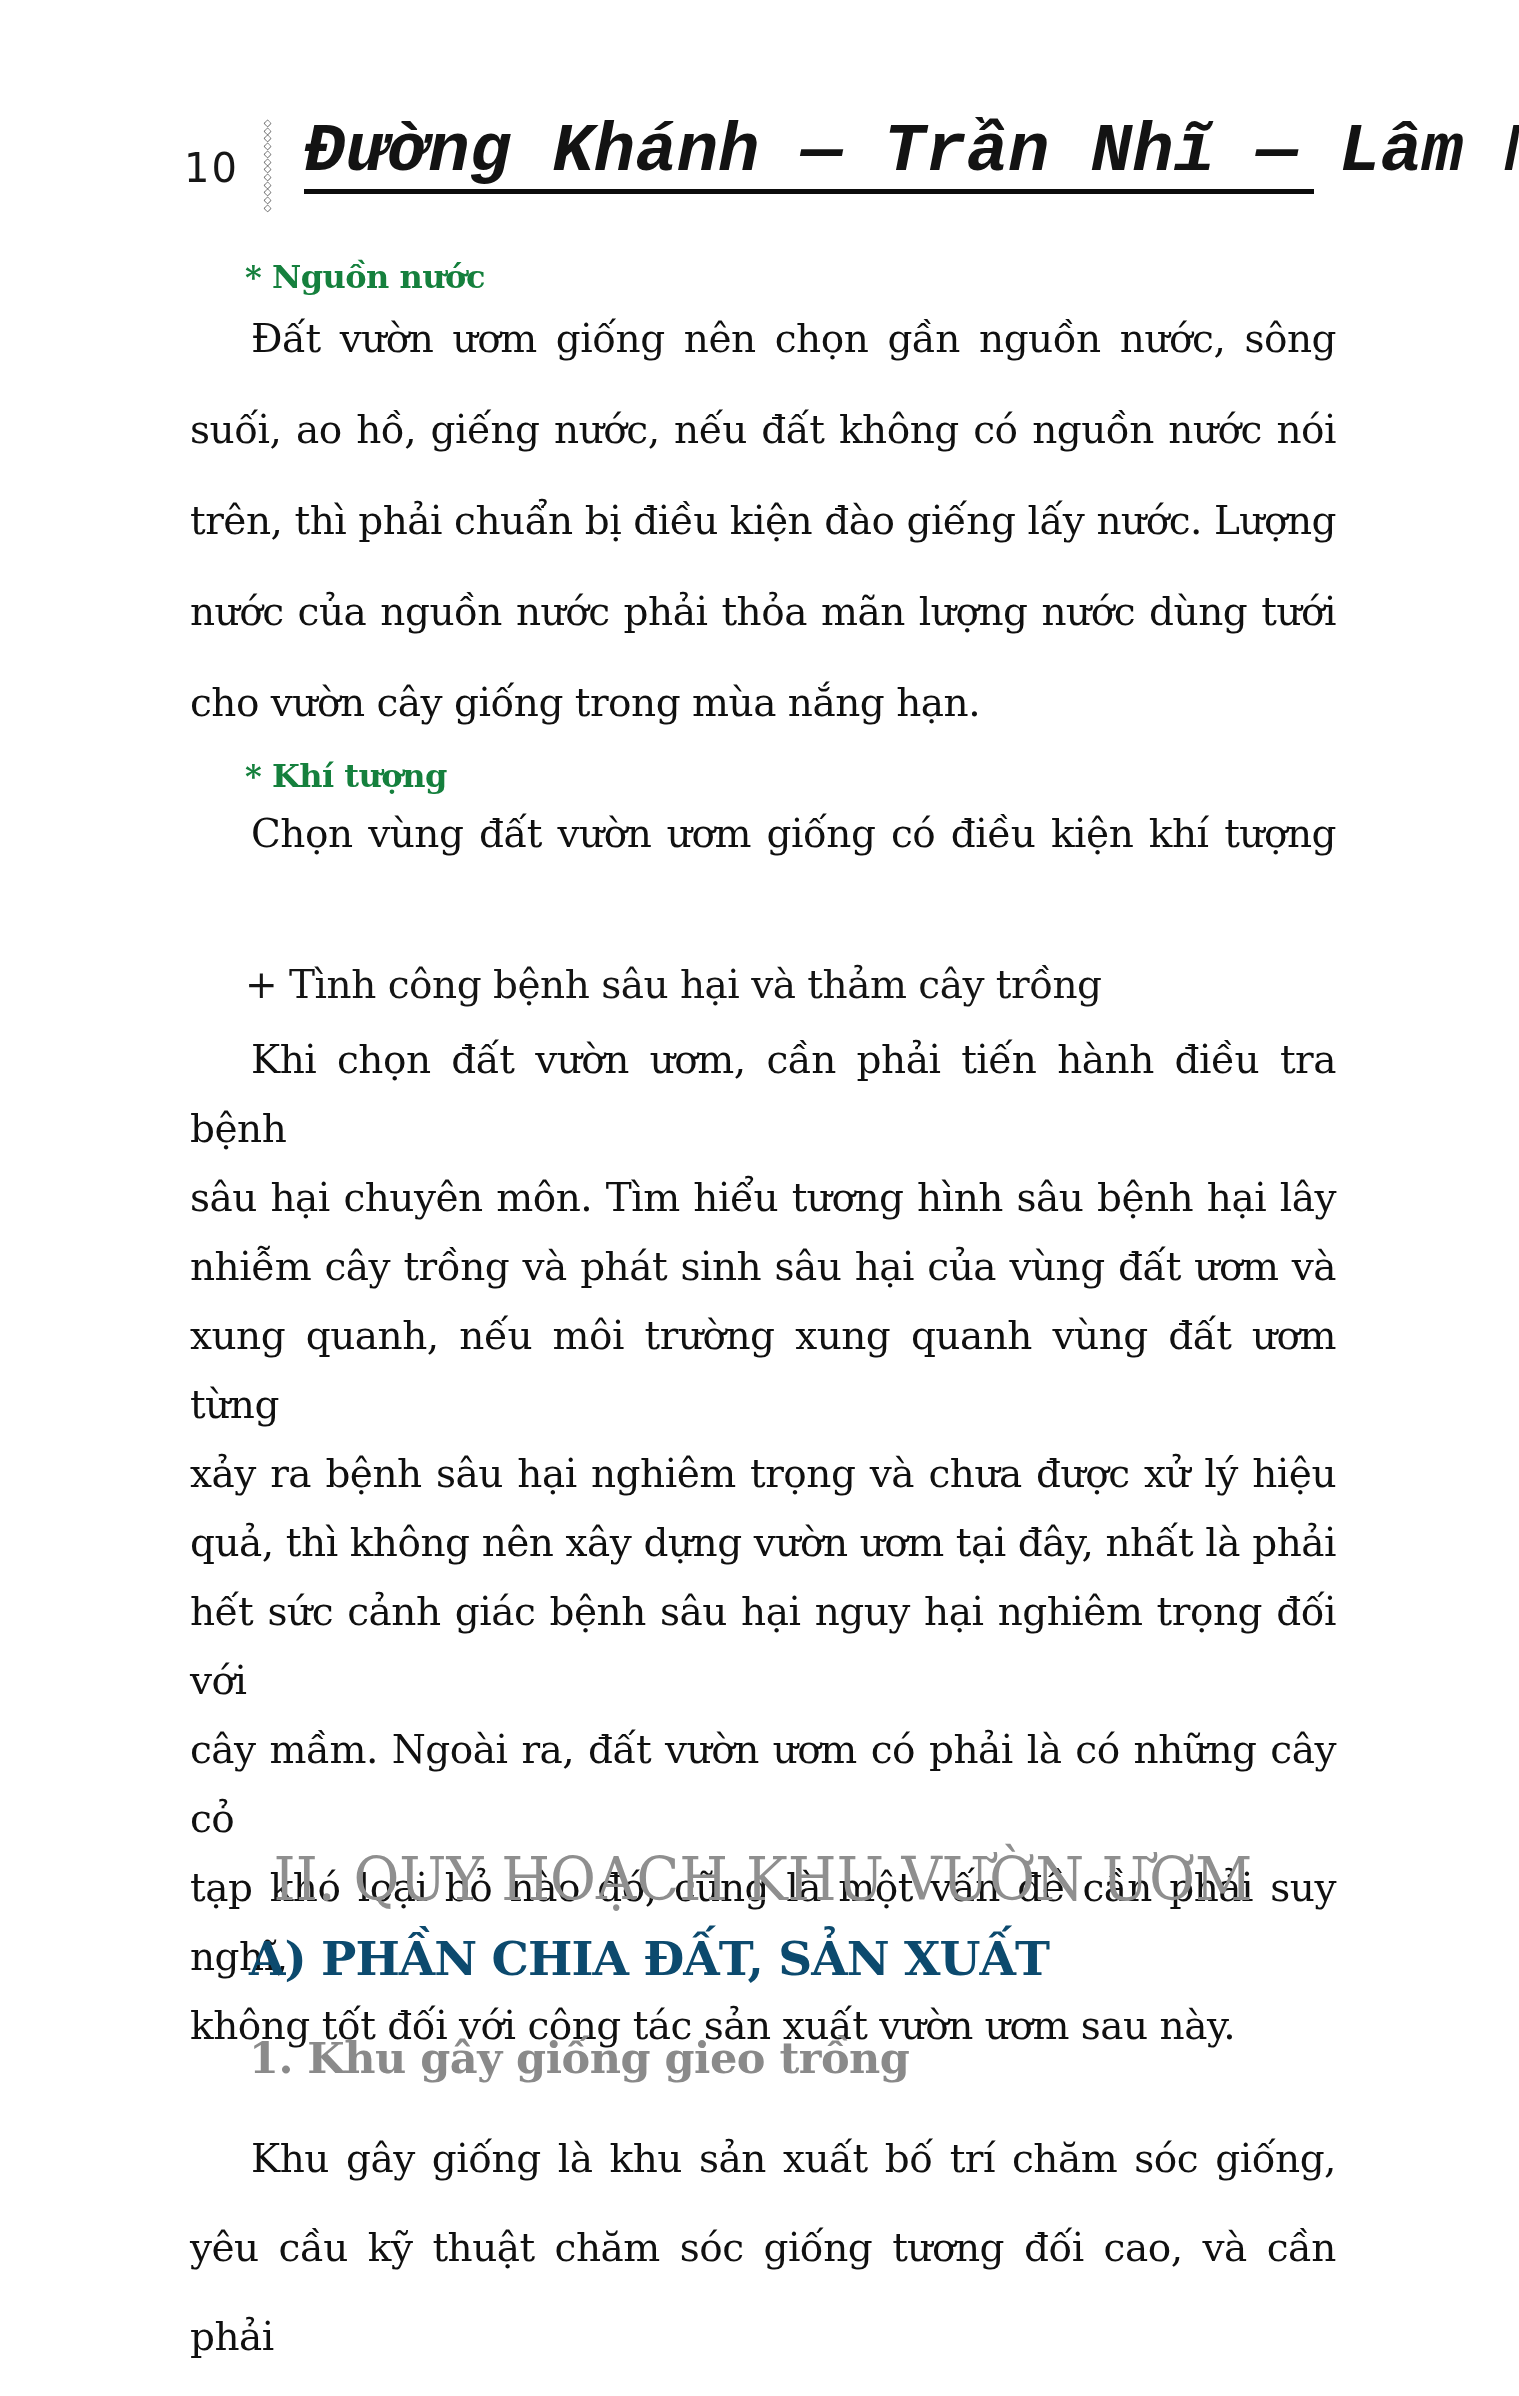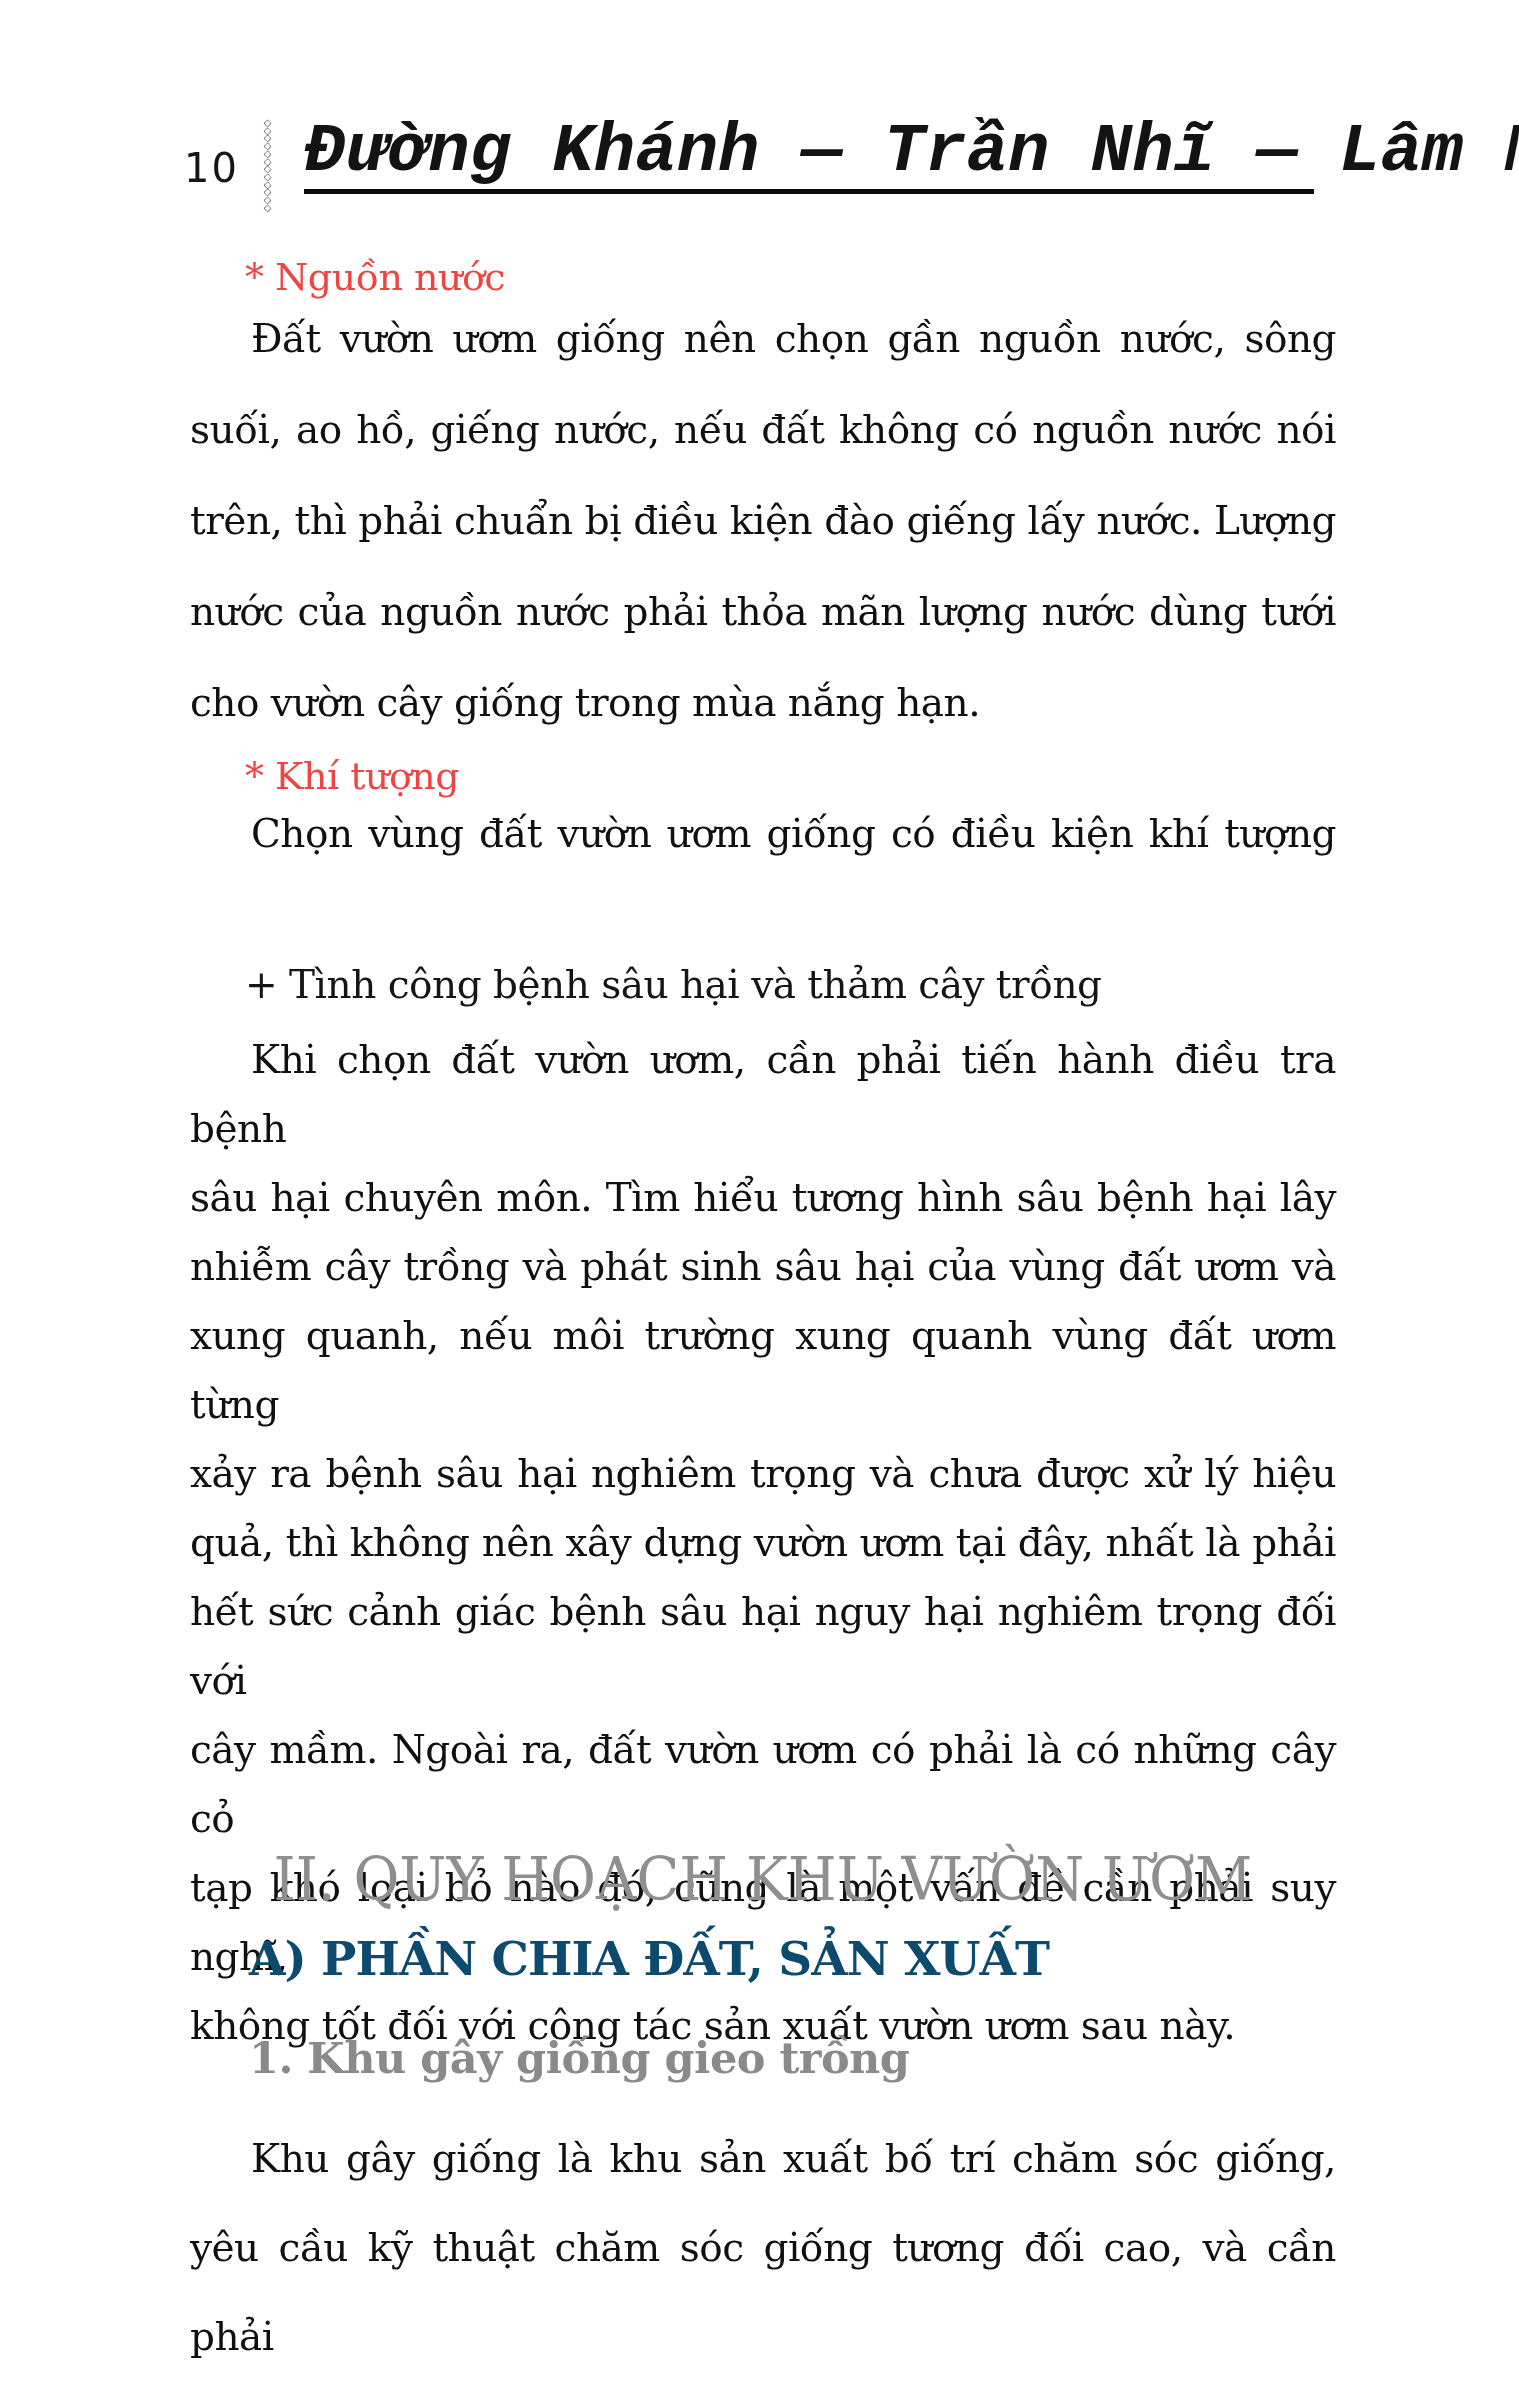--- a/index.html
+++ b/index.html
@@ -39,22 +39,22 @@
 
   .line{
     font-size:39px;line-height:inherit;letter-spacing:-0.5px;
     text-align:justify;text-align-last:justify;white-space:normal;
   }
   .line.first{text-indent:61px;}
   .line.last{text-align-last:left;}
   .line.tight{letter-spacing:-2.6px;word-spacing:-2px;}
 
   .h-star{
-    font-weight:400;font-size:38px;line-height:55px;
-    color:#ef4444;padding-left:55px;letter-spacing:-0.5px;
+    font-weight:700;font-size:32px;line-height:55px;
+    color:#15803d;padding-left:55px;letter-spacing:-0.5px;
   }
   .plus-line{
     font-size:39px;line-height:84px;color:#151515;
     padding-left:55px;letter-spacing:-0.5px;
   }
   .sec-title{
     text-align:center;color:#8f8f8f;
     font-size:56px;line-height:75px;font-weight:400;
     letter-spacing:0px;transform:scaleY(1.08);transform-origin:center;
   }

